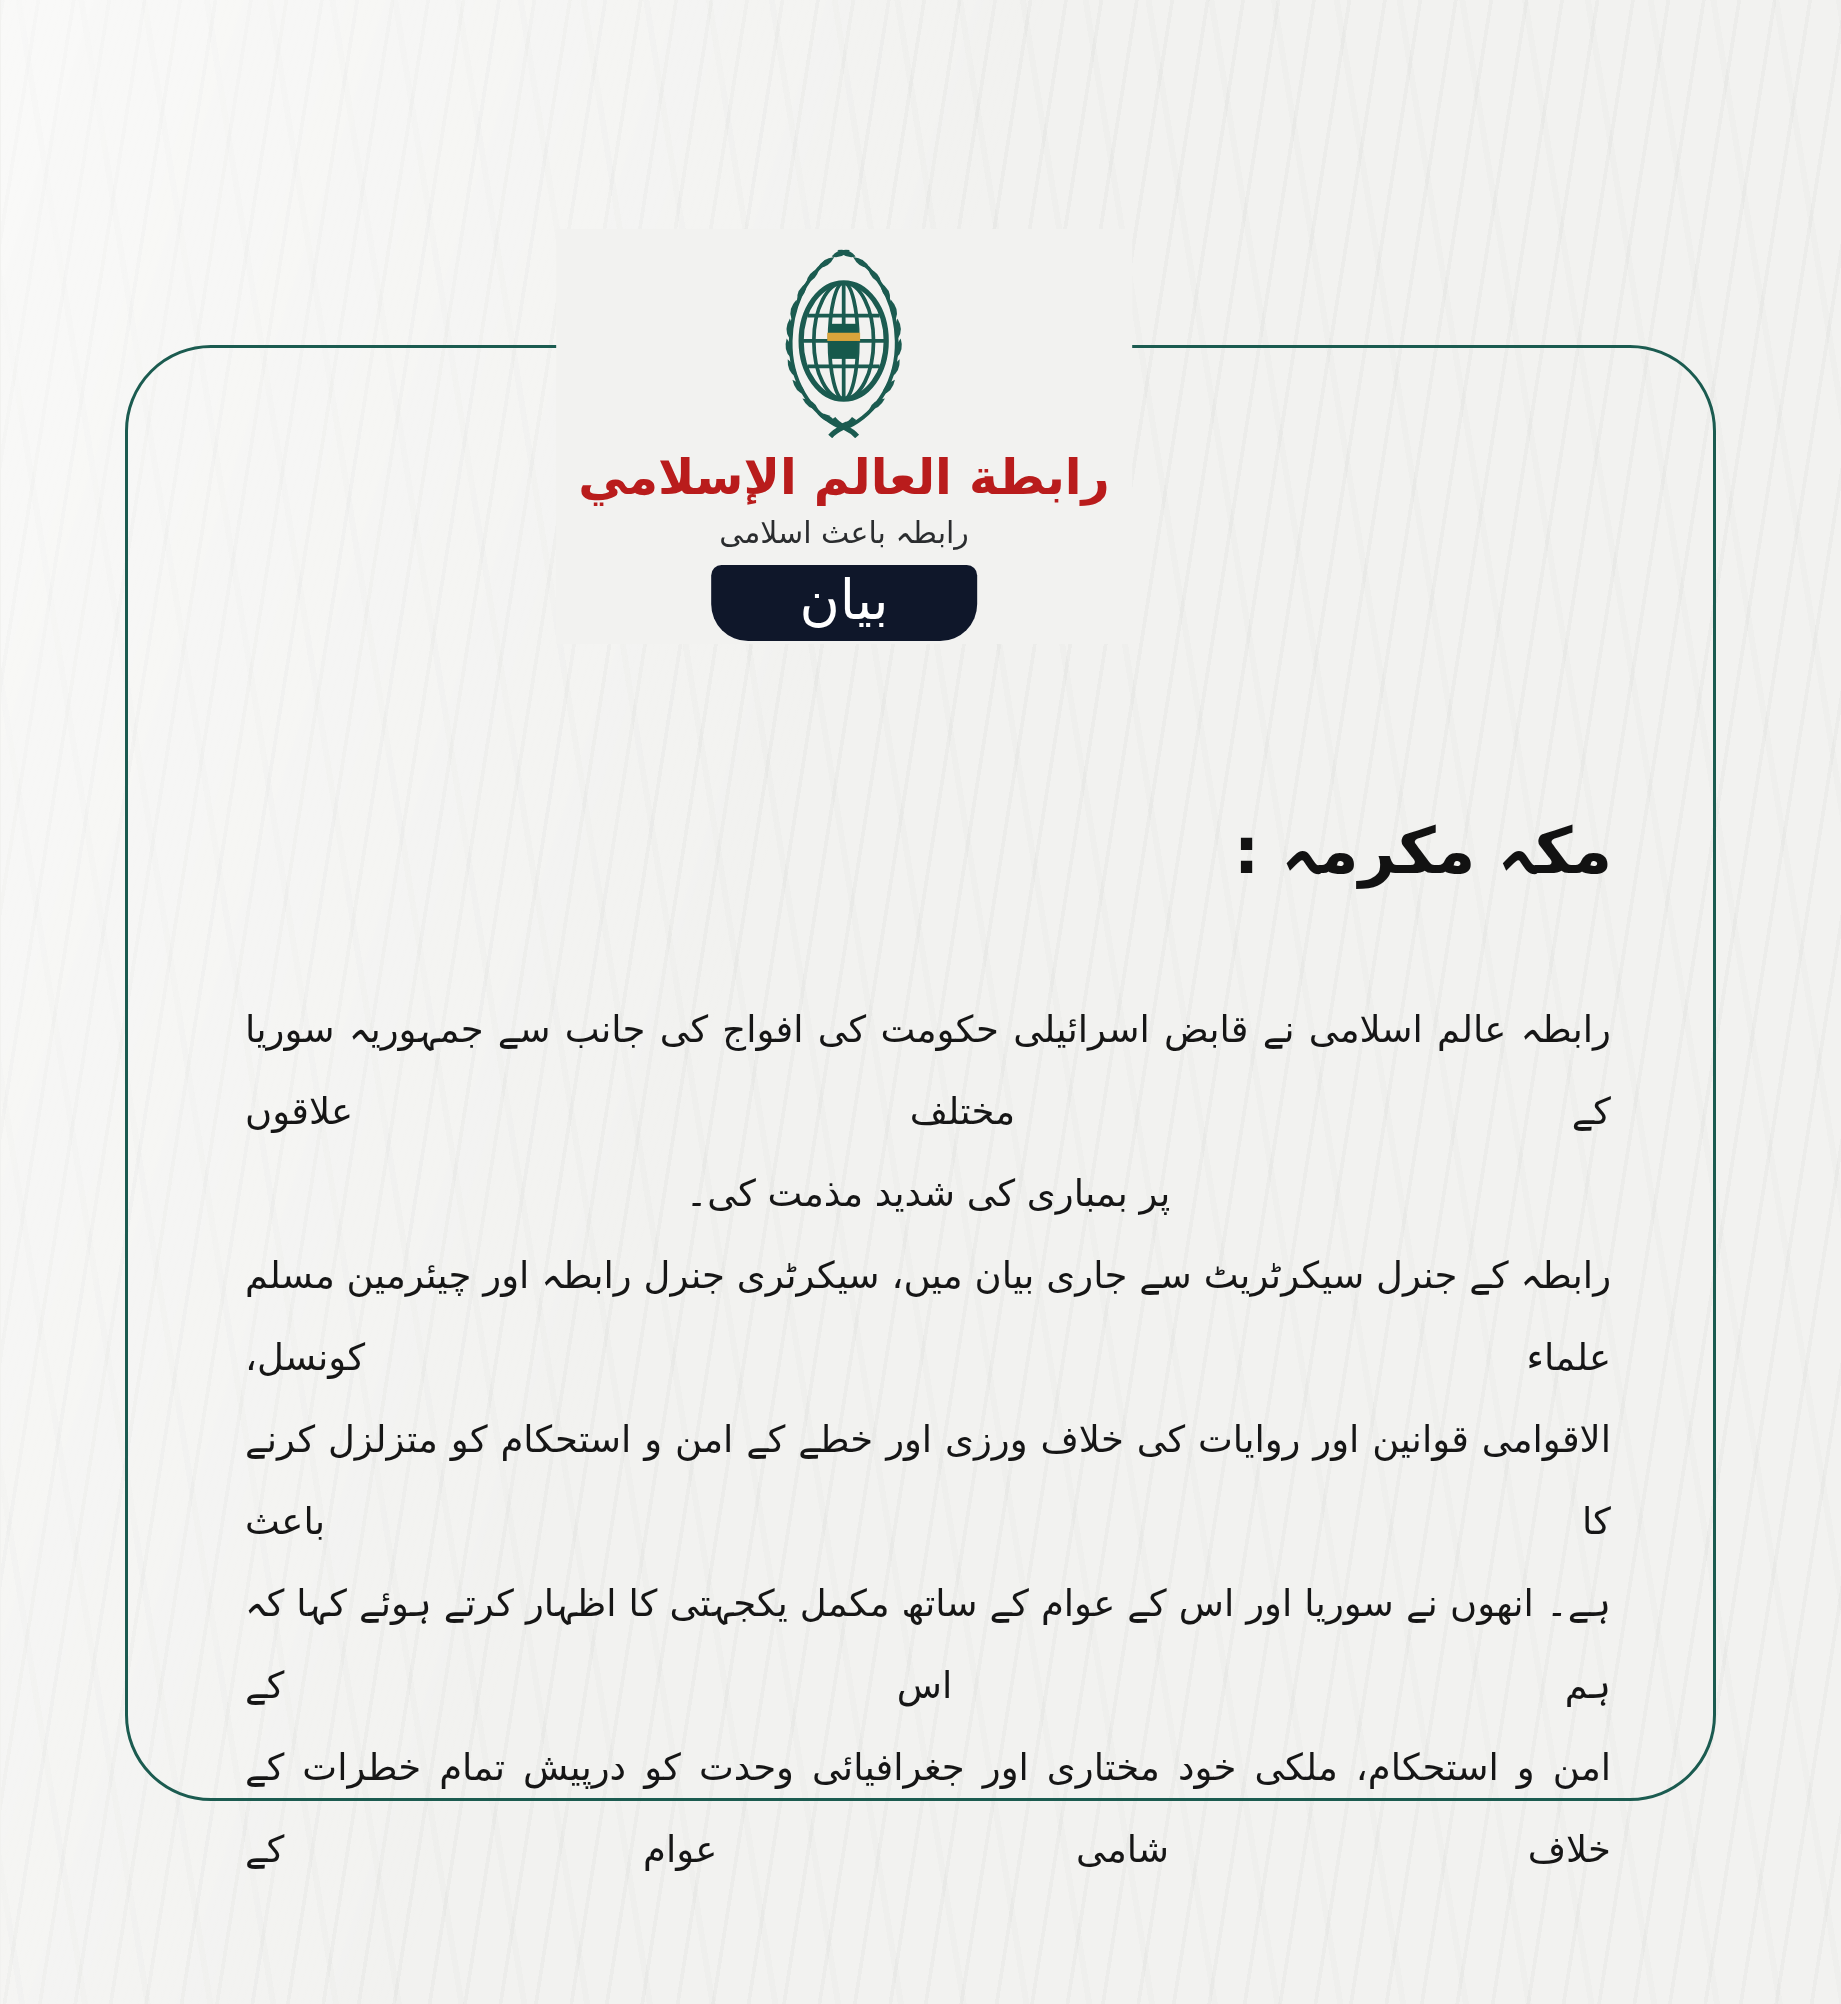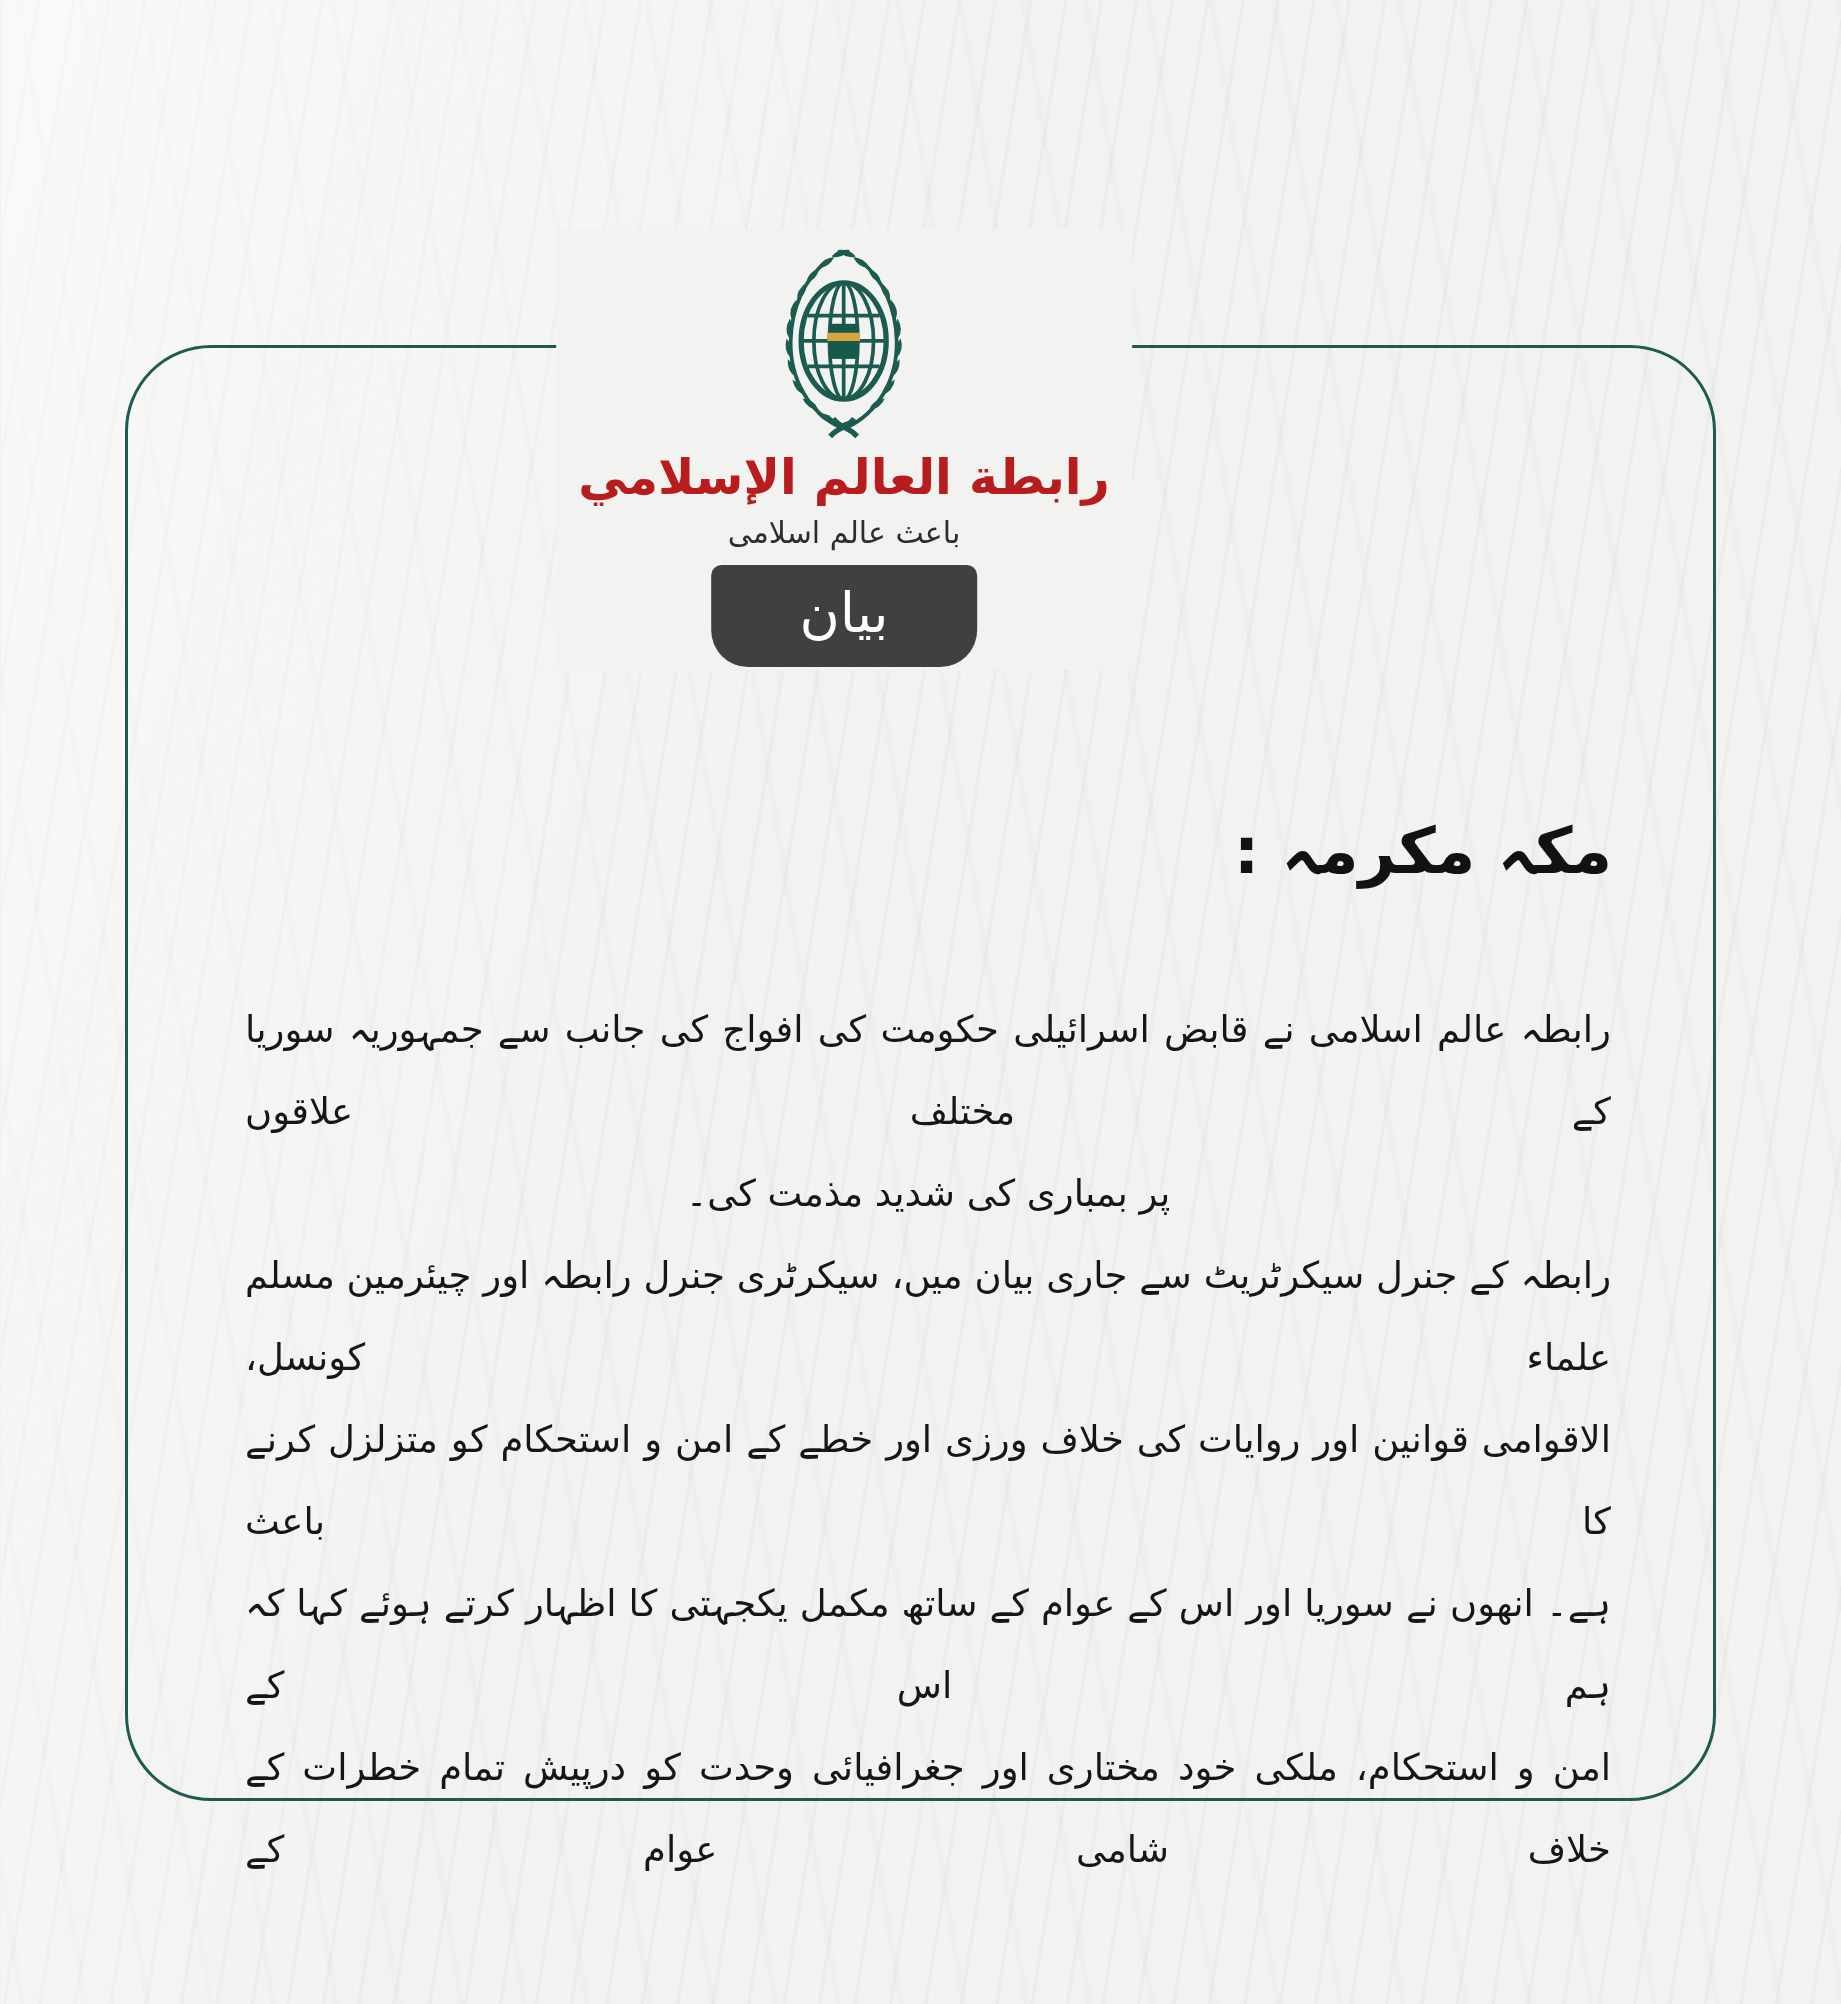--- a/index.html
+++ b/index.html
@@ -23,22 +23,22 @@
   }
   .logo{width:151px;height:209px;display:block;}
   .org-ar{
     font-size:49px;line-height:1.25;color:#b91c1c;font-weight:bold;
     margin-top:9px;white-space:nowrap;
   }
   .org-ur{
     font-size:30px;line-height:1.3;color:#2b2d2f;margin-top:4.5px;white-space:nowrap;
   }
   .banner{
-    margin-top:13.4px;width:266px;height:102px;
-    background:#404040;border-radius:10.4px 10.4px 37px 37px;
+    margin-top:13.4px;width:266px;height:76px;
+    background:#0f172a;border-radius:10.4px 10.4px 37px 37px;
     display:flex;align-items:center;justify-content:center;
   }
   .banner-label{color:#ffffff;font-size:55px;line-height:1;padding-bottom:6px;}
   .dateline{
     position:absolute;top:814px;right:230px;
     font-size:64px;font-weight:bold;color:#121212;white-space:nowrap;
   }
   .statement{
     position:absolute;top:989px;left:245px;width:1366px;
     color:#161616;font-size:37px;
@@ -98,21 +98,21 @@
       <line x1="52" y1="116" x2="148" y2="116" stroke="#1B5B50" stroke-width="5"></line>
       <line x1="52" y1="184" x2="148" y2="184" stroke="#1B5B50" stroke-width="5"></line>
     </g>
     <g>
       <rect x="82" y="127" width="36" height="47" fill="#16594C"></rect>
       <rect x="78" y="139" width="44" height="11" fill="#D9A43B"></rect>
     </g>
   </svg>
 
   <div class="org-ar" lang="ar">رابطة العالم الإسلامي</div>
-  <div class="org-ur">باعث عالم اسلامی</div>
+  <div class="org-ur">رابطہ باعث اسلامی</div>
 
   <div class="banner">
     <span class="banner-label">بیان</span>
   </div>
 </div>
 
 <div class="dateline">مکہ مکرمہ :</div>
 
 <div class="statement">
   <div class="line just">رابطہ عالم اسلامی نے قابض اسرائیلی حکومت کی افواج کی جانب سے جمہوریہ سوریا کے مختلف علاقوں</div>

